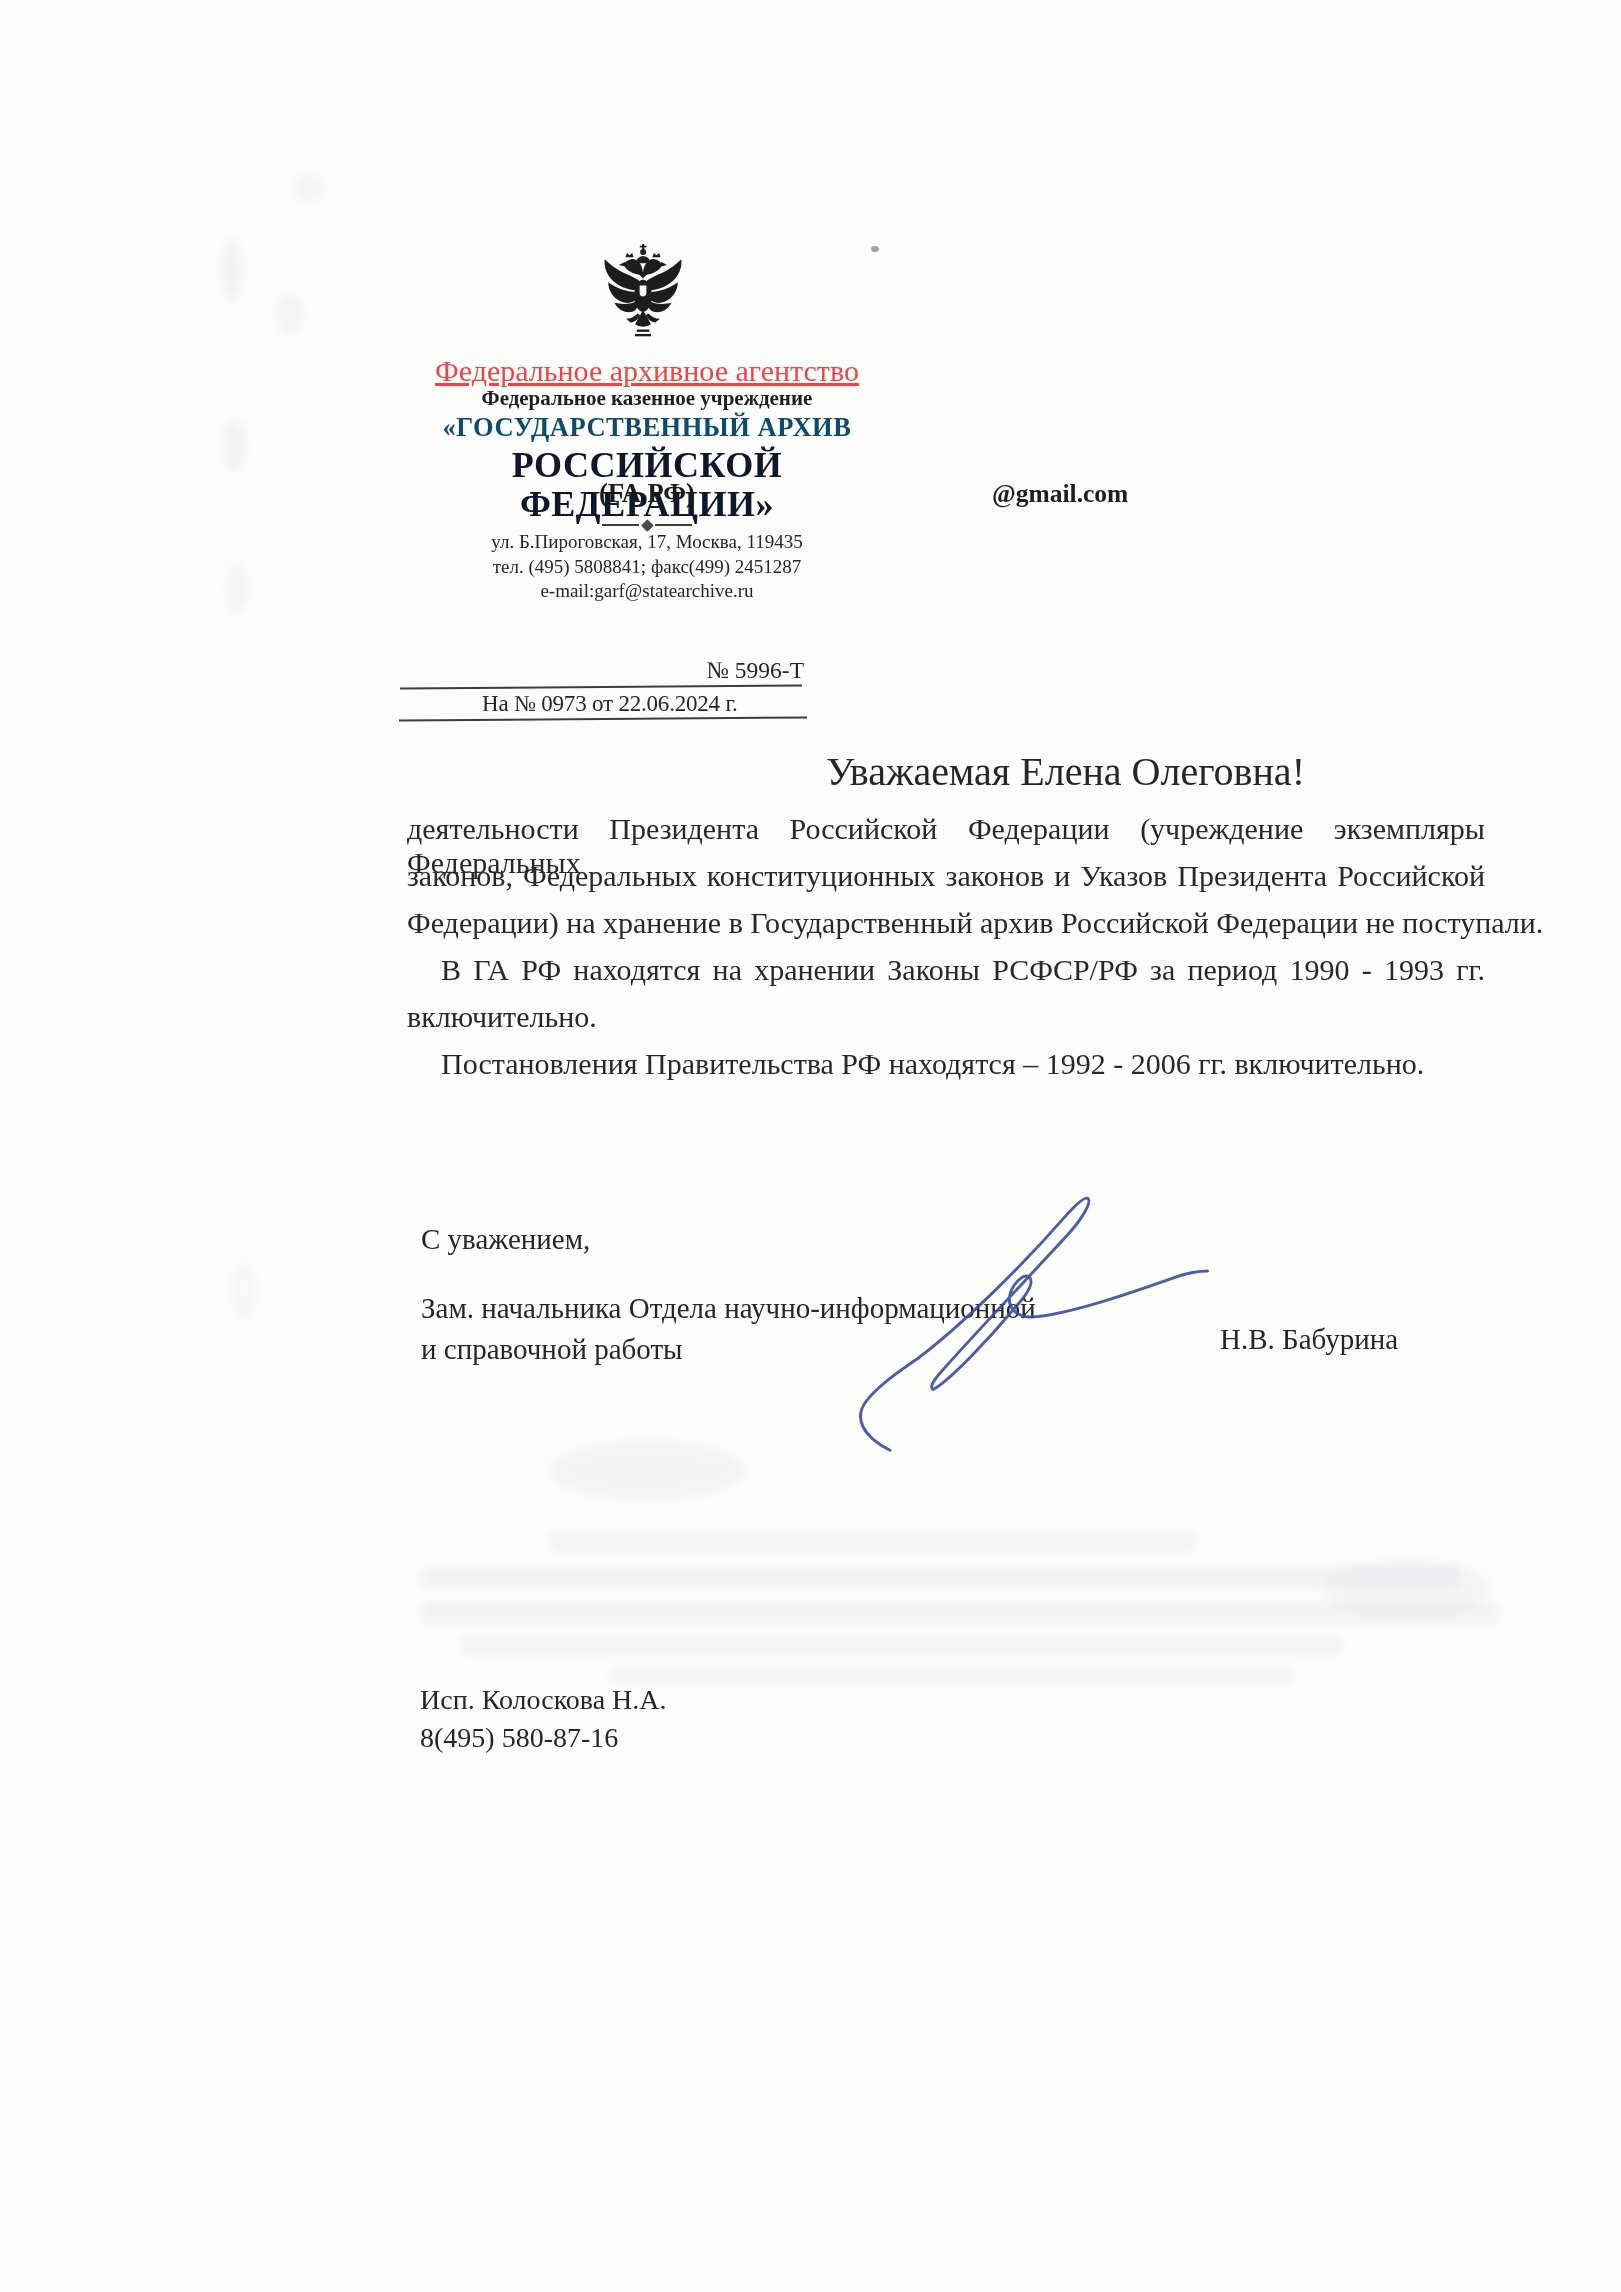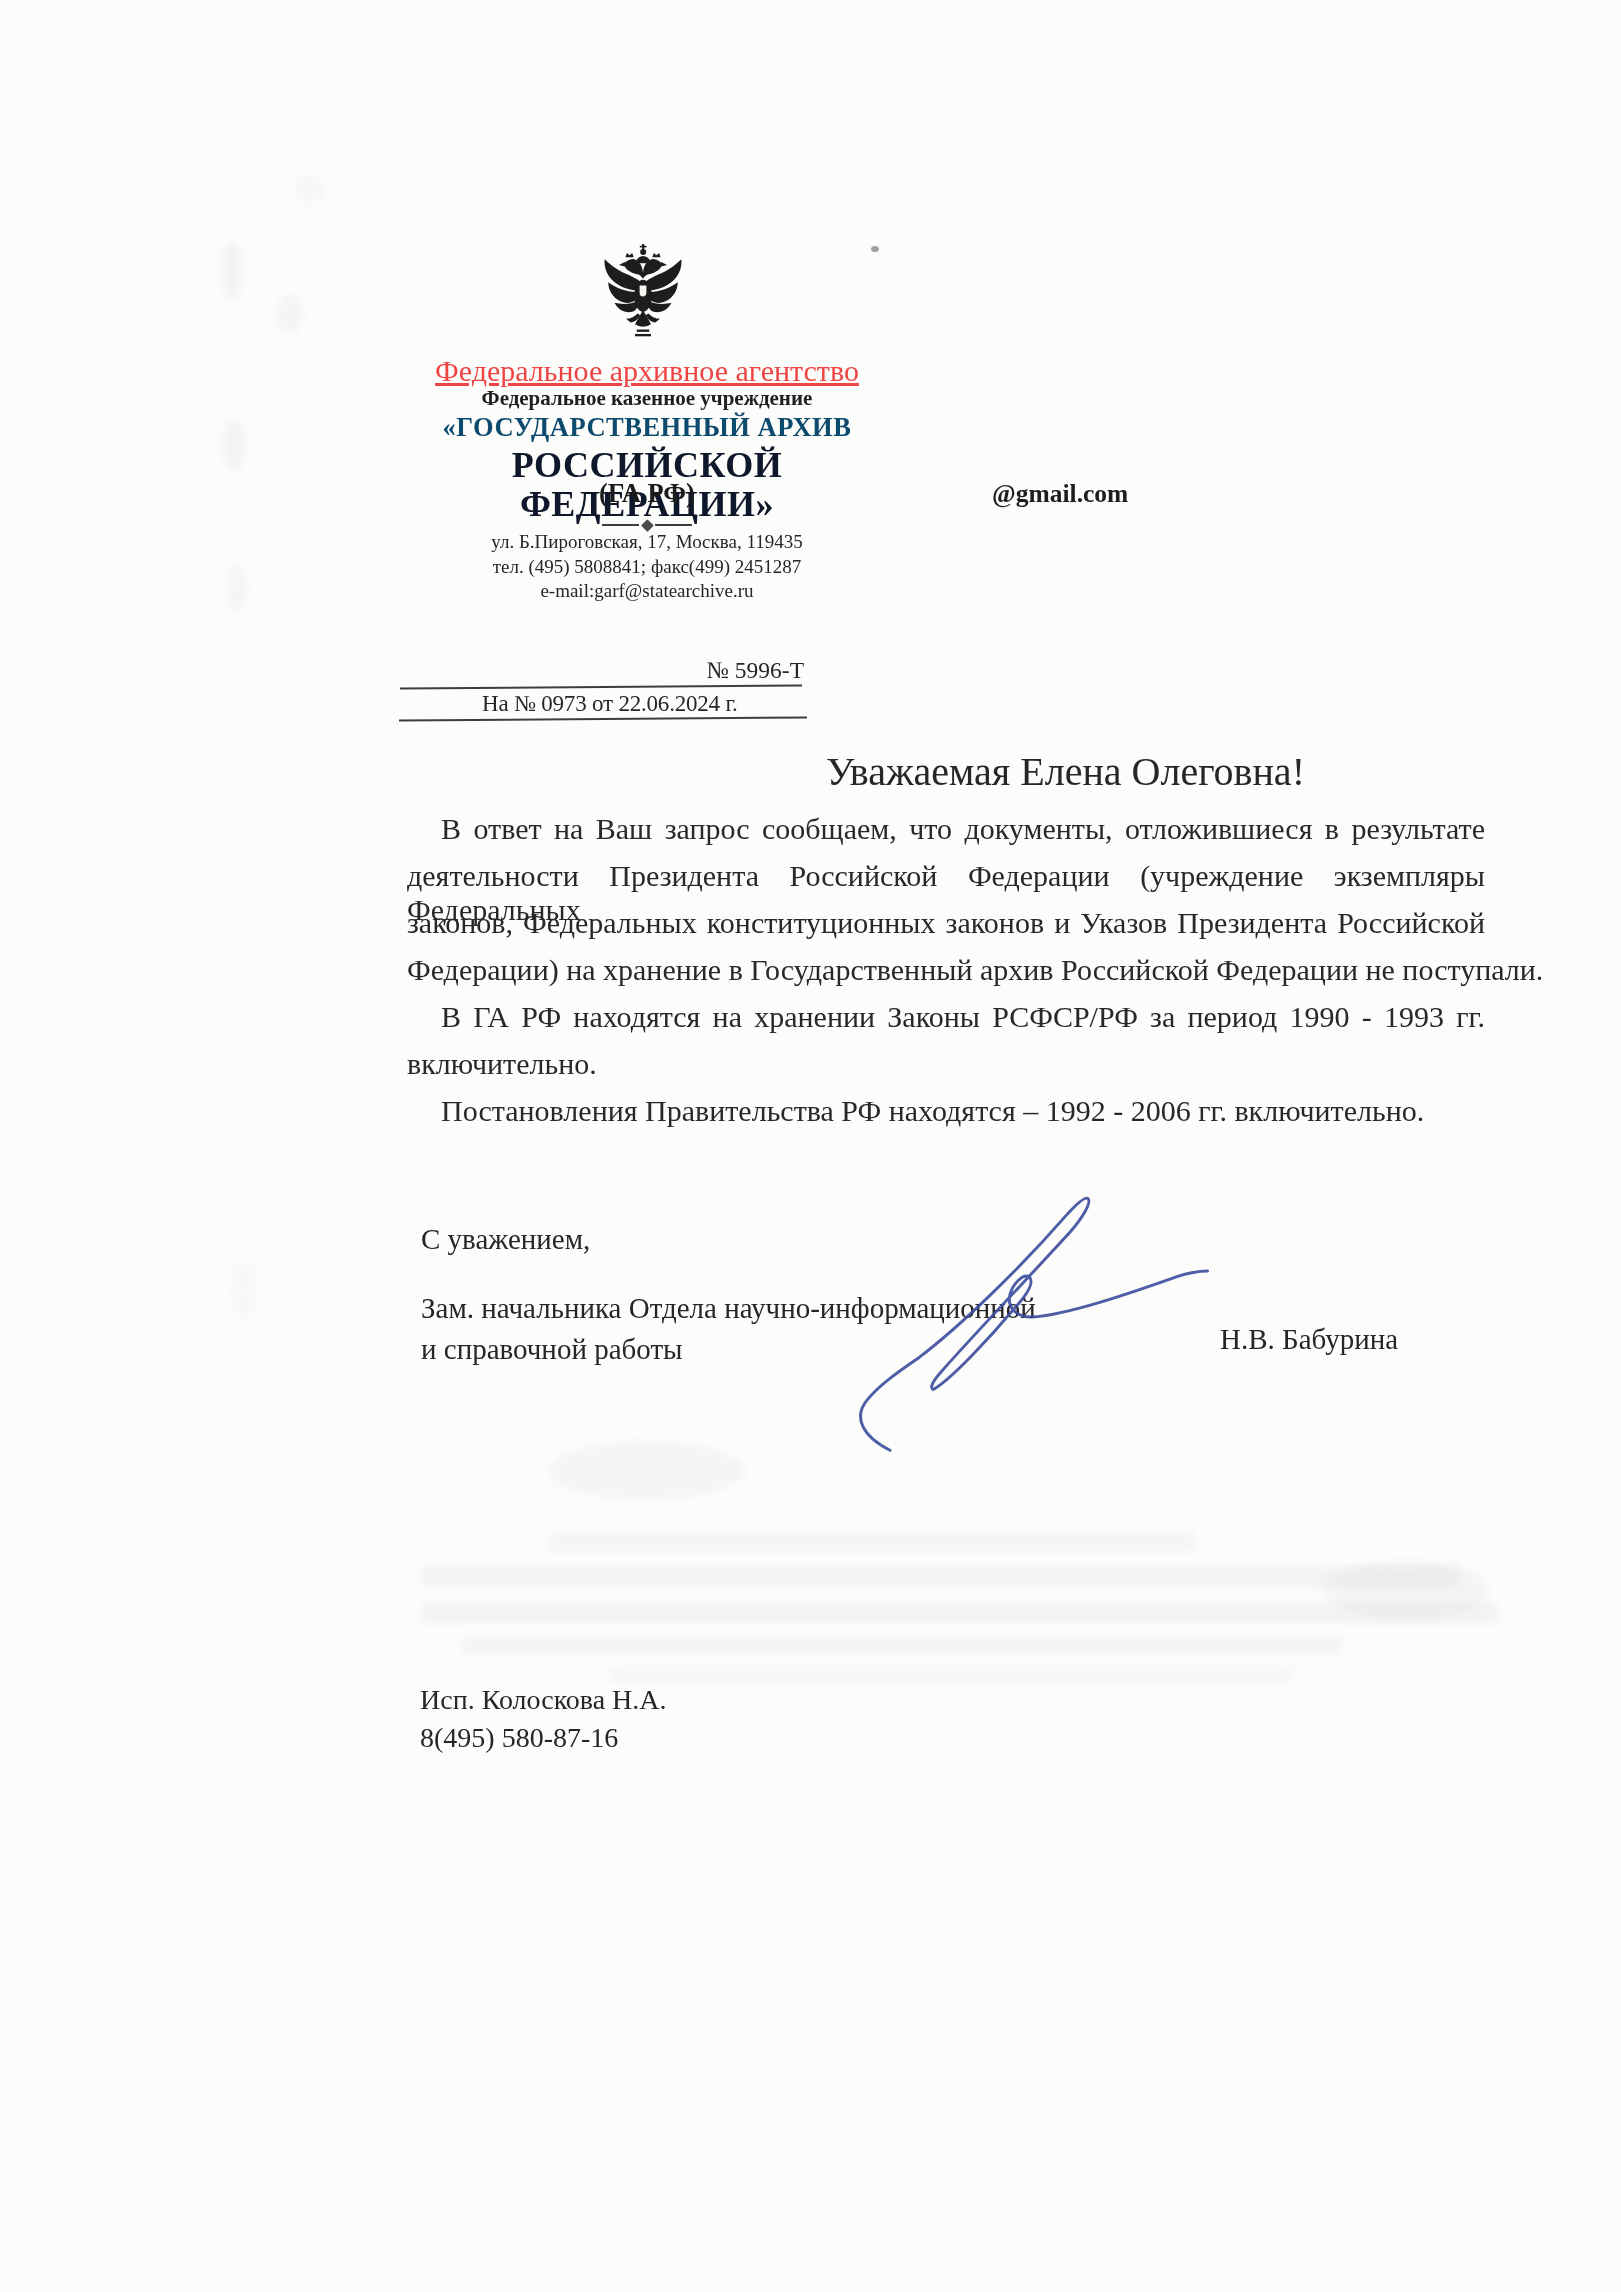--- a/index.html
+++ b/index.html
@@ -109,21 +109,20 @@
   <div class="abs recipient">@gmail.com</div>
 
   <div class="abs refnum">№ 5996-Т</div>
   <div class="abs refline1"></div>
   <div class="abs refin">На № 0973 от 22.06.2024 г.</div>
   <div class="abs refline2"></div>
 
   <div class="abs salutation">Уважаемая Елена Олеговна!</div>
 
   <div class="abs body-col">
-    <div class="bline just ind">В ответ на Ваш запрос сообщаем, что документы, отложившиеся в результате</div>
     <div class="bline just">деятельности Президента Российской Федерации (учреждение экземпляры Федеральных</div>
     <div class="bline just">законов, Федеральных конституционных законов и Указов Президента Российской</div>
     <div class="bline">Федерации) на хранение в Государственный архив Российской Федерации не поступали.</div>
     <div class="bline just ind">В ГА РФ находятся на хранении Законы РСФСР/РФ за период 1990 - 1993 гг.</div>
     <div class="bline">включительно.</div>
     <div class="bline ind">Постановления Правительства РФ находятся – 1992 - 2006 гг. включительно.</div>
   </div>
 
   <div class="abs closing">С уважением,</div>
   <div class="abs pos1">Зам. начальника Отдела научно-информационной</div>

